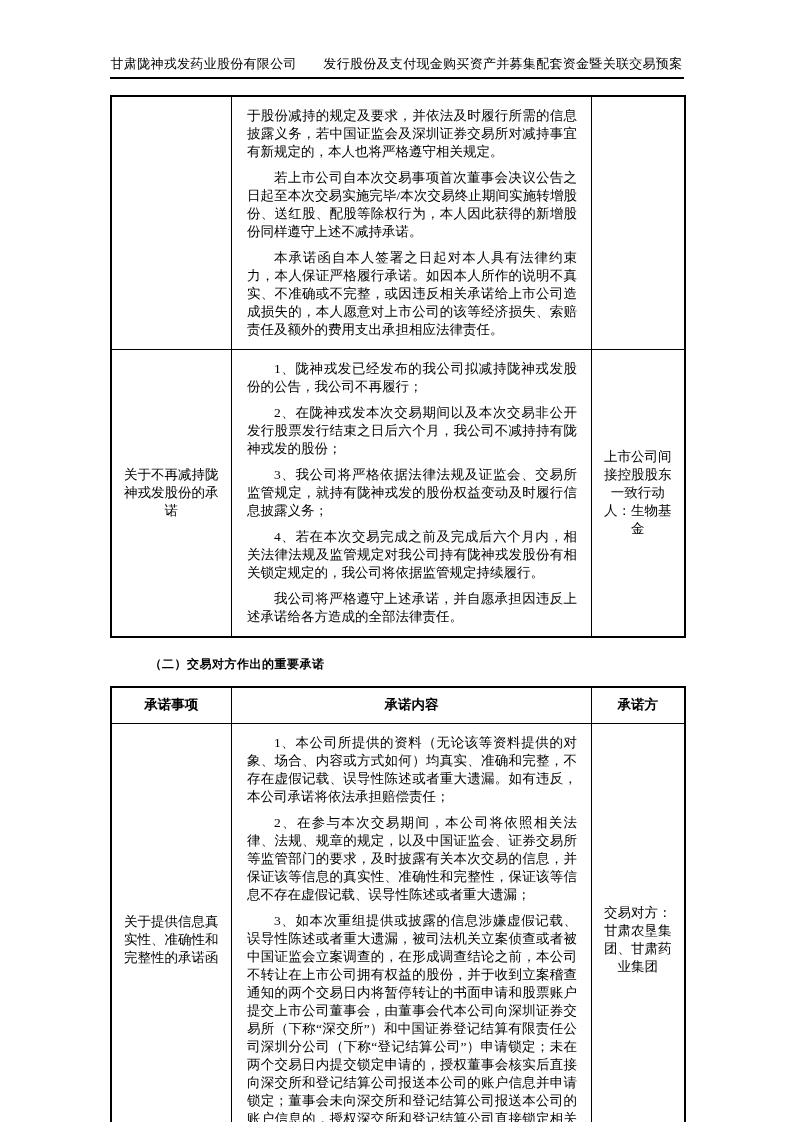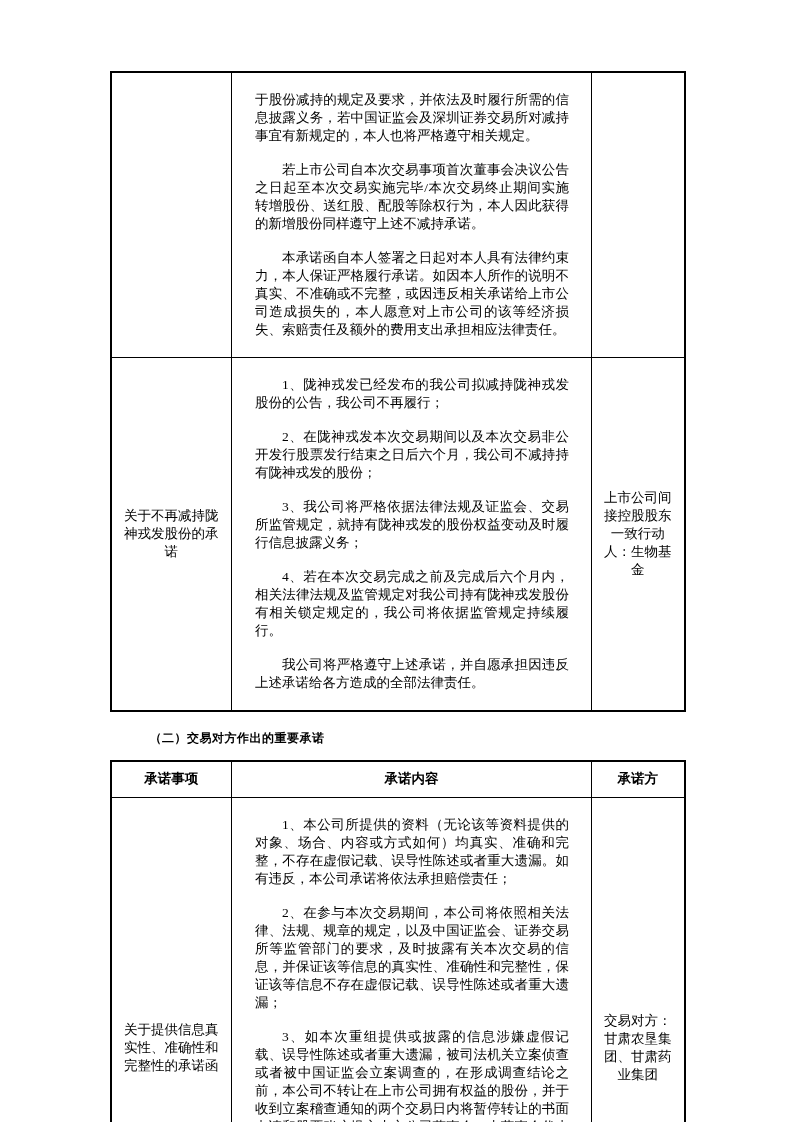--- a/index.html
+++ b/index.html
@@ -58,21 +58,21 @@
     padding: 14px 12px;
     word-break: break-all;
   }
   td.body-cell {
     text-align: justify;
     vertical-align: top;
     padding: 2px 6px 2px 7px;
     word-break: break-all;
   }
   td.body-cell p {
-    margin: 16px;
+    margin: 8px;
     text-indent: 2em;
   }
   td.body-cell p.cont { text-indent: 0; }
   th.head-cell {
     font-weight: bold;
     text-align: center;
     font-size: 14px;
     padding: 2px 4px;
   }
   .section-heading {
@@ -88,20 +88,21 @@
     font-size: 13px;
     margin-top: 32px;
   }
 </style>
 </head>
 <body>
 
 <div class="page">
   <div class="content">
 
+    <div class="doc-header">甘肃陇神戎发药业股份有限公司　　发行股份及支付现金购买资产并募集配套资金暨关联交易预案</div>
 
     <table class="commit-table">
       <colgroup>
           <col class="c-item">
           <col class="c-body">
           <col class="c-party">
         </colgroup>
       <tbody>
           <tr style="height:222px;">
         <td class="side-cell"></td>

